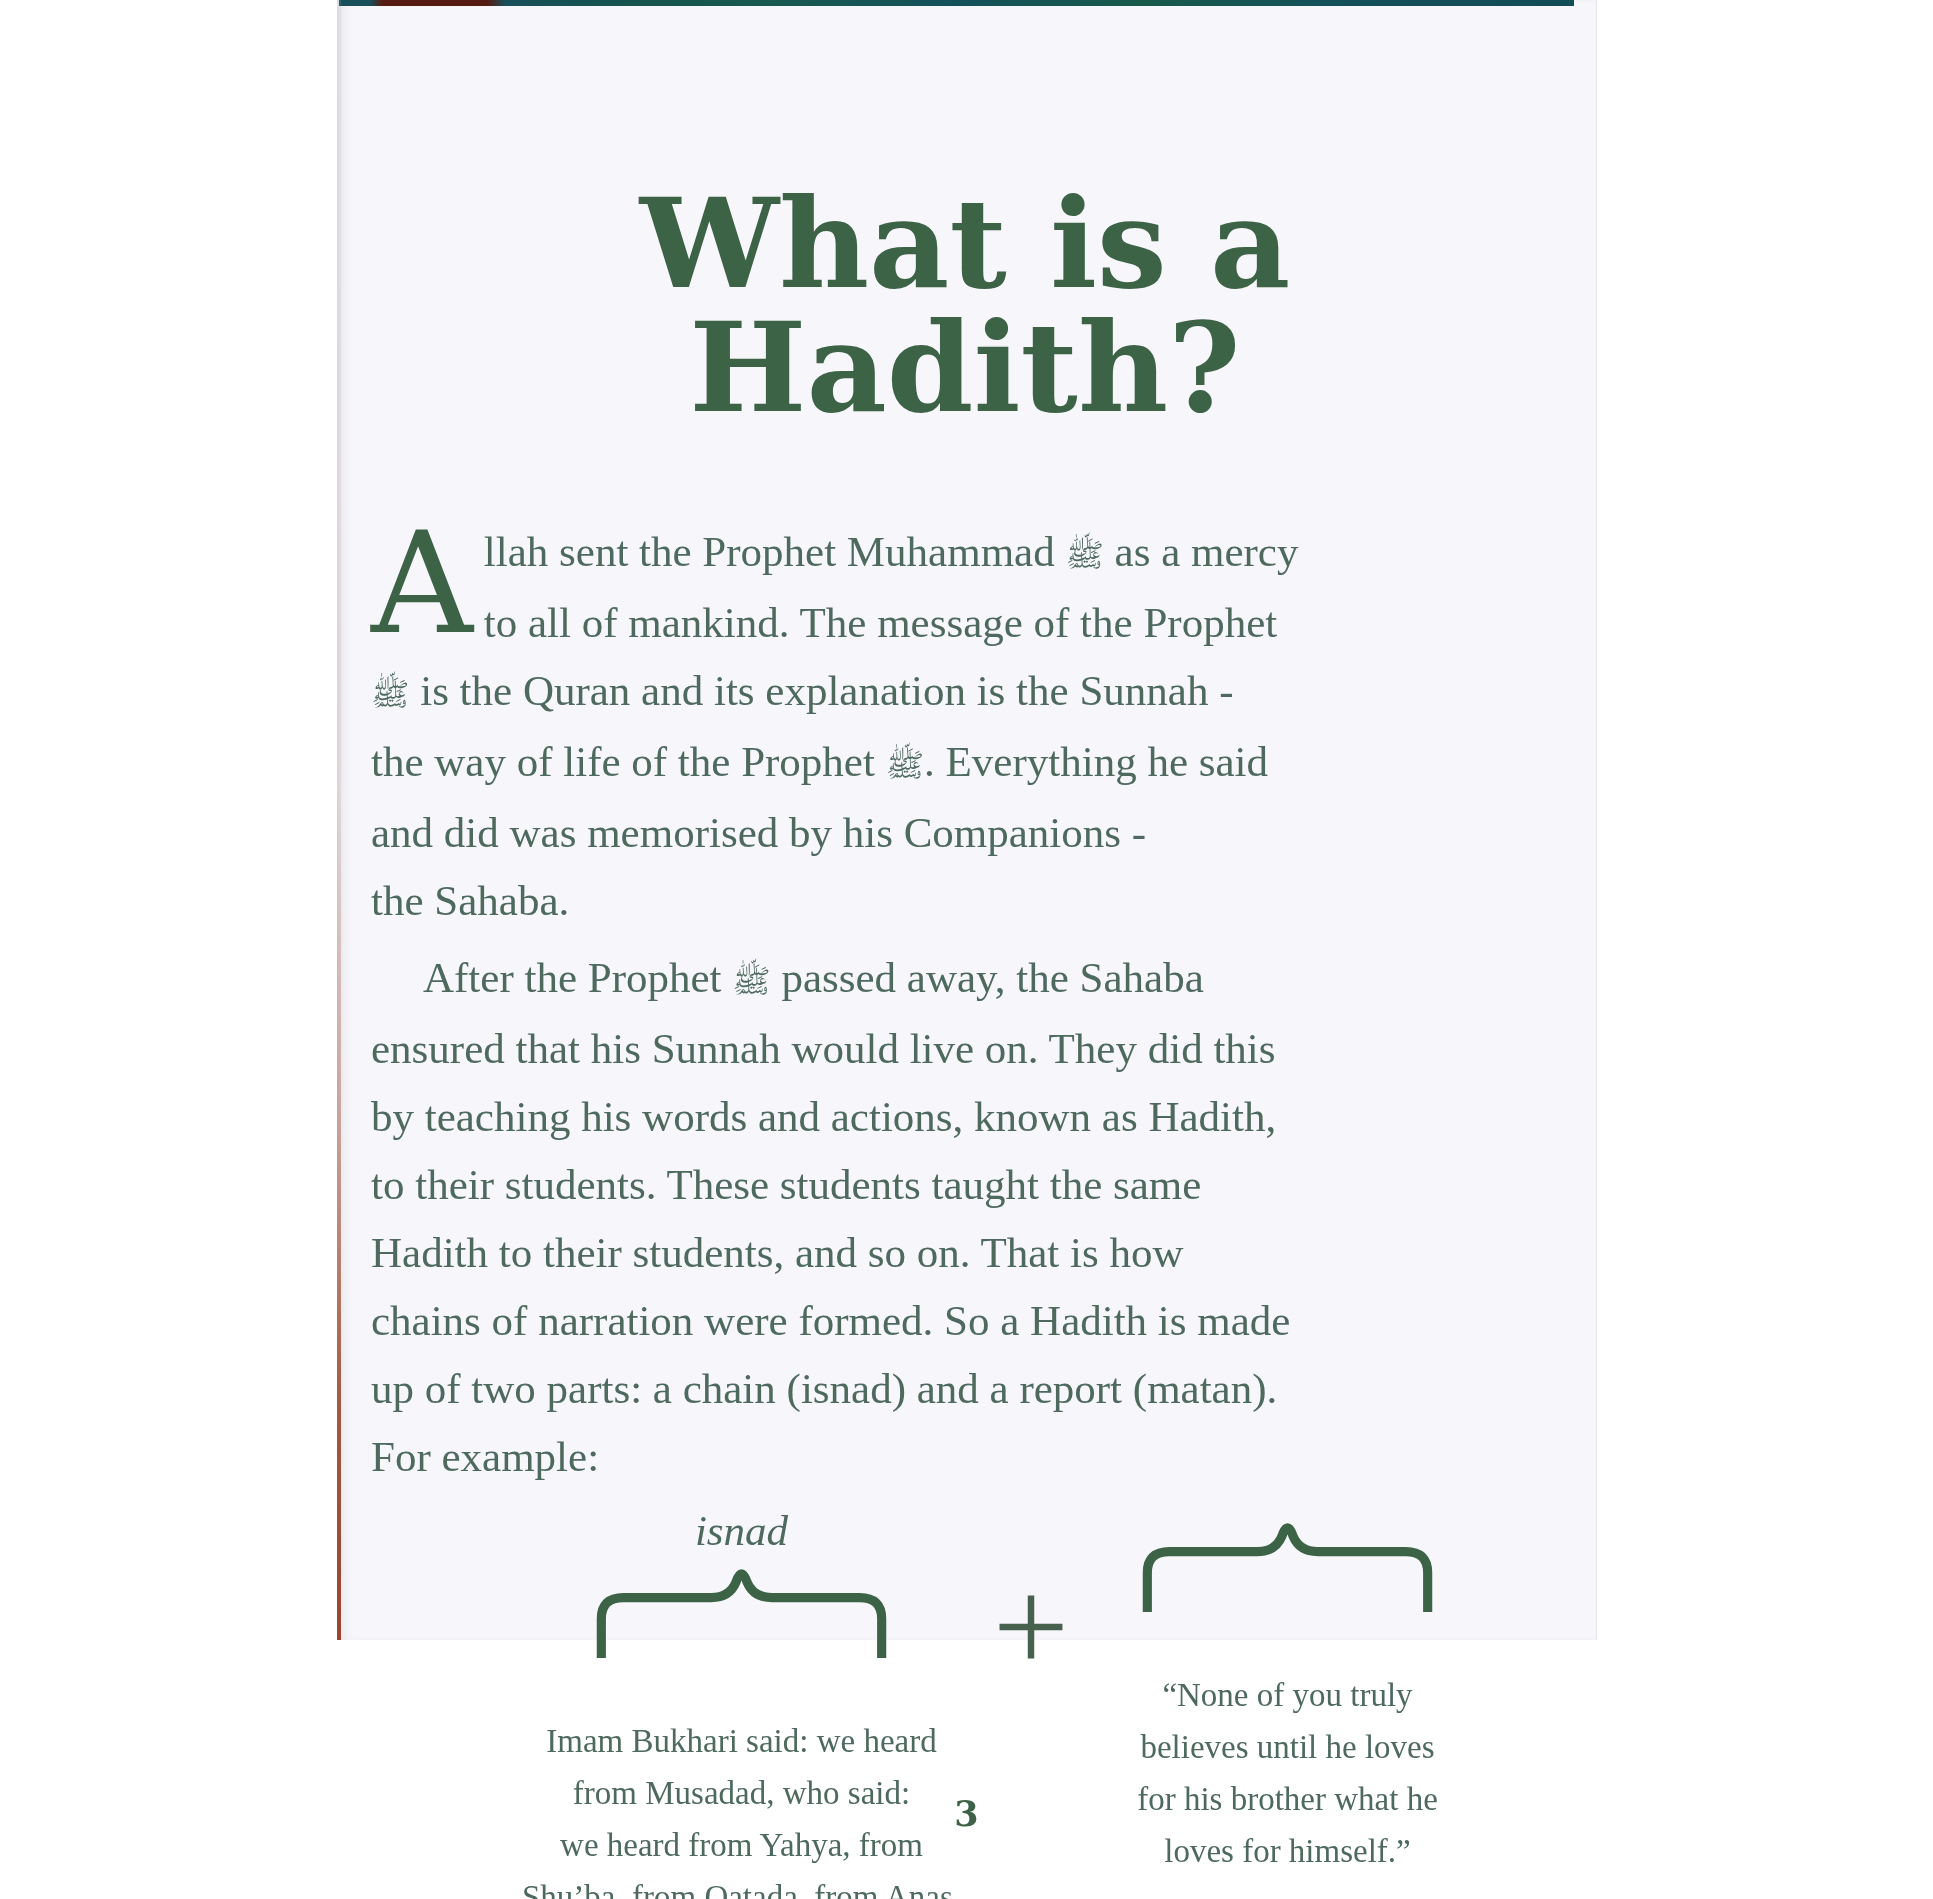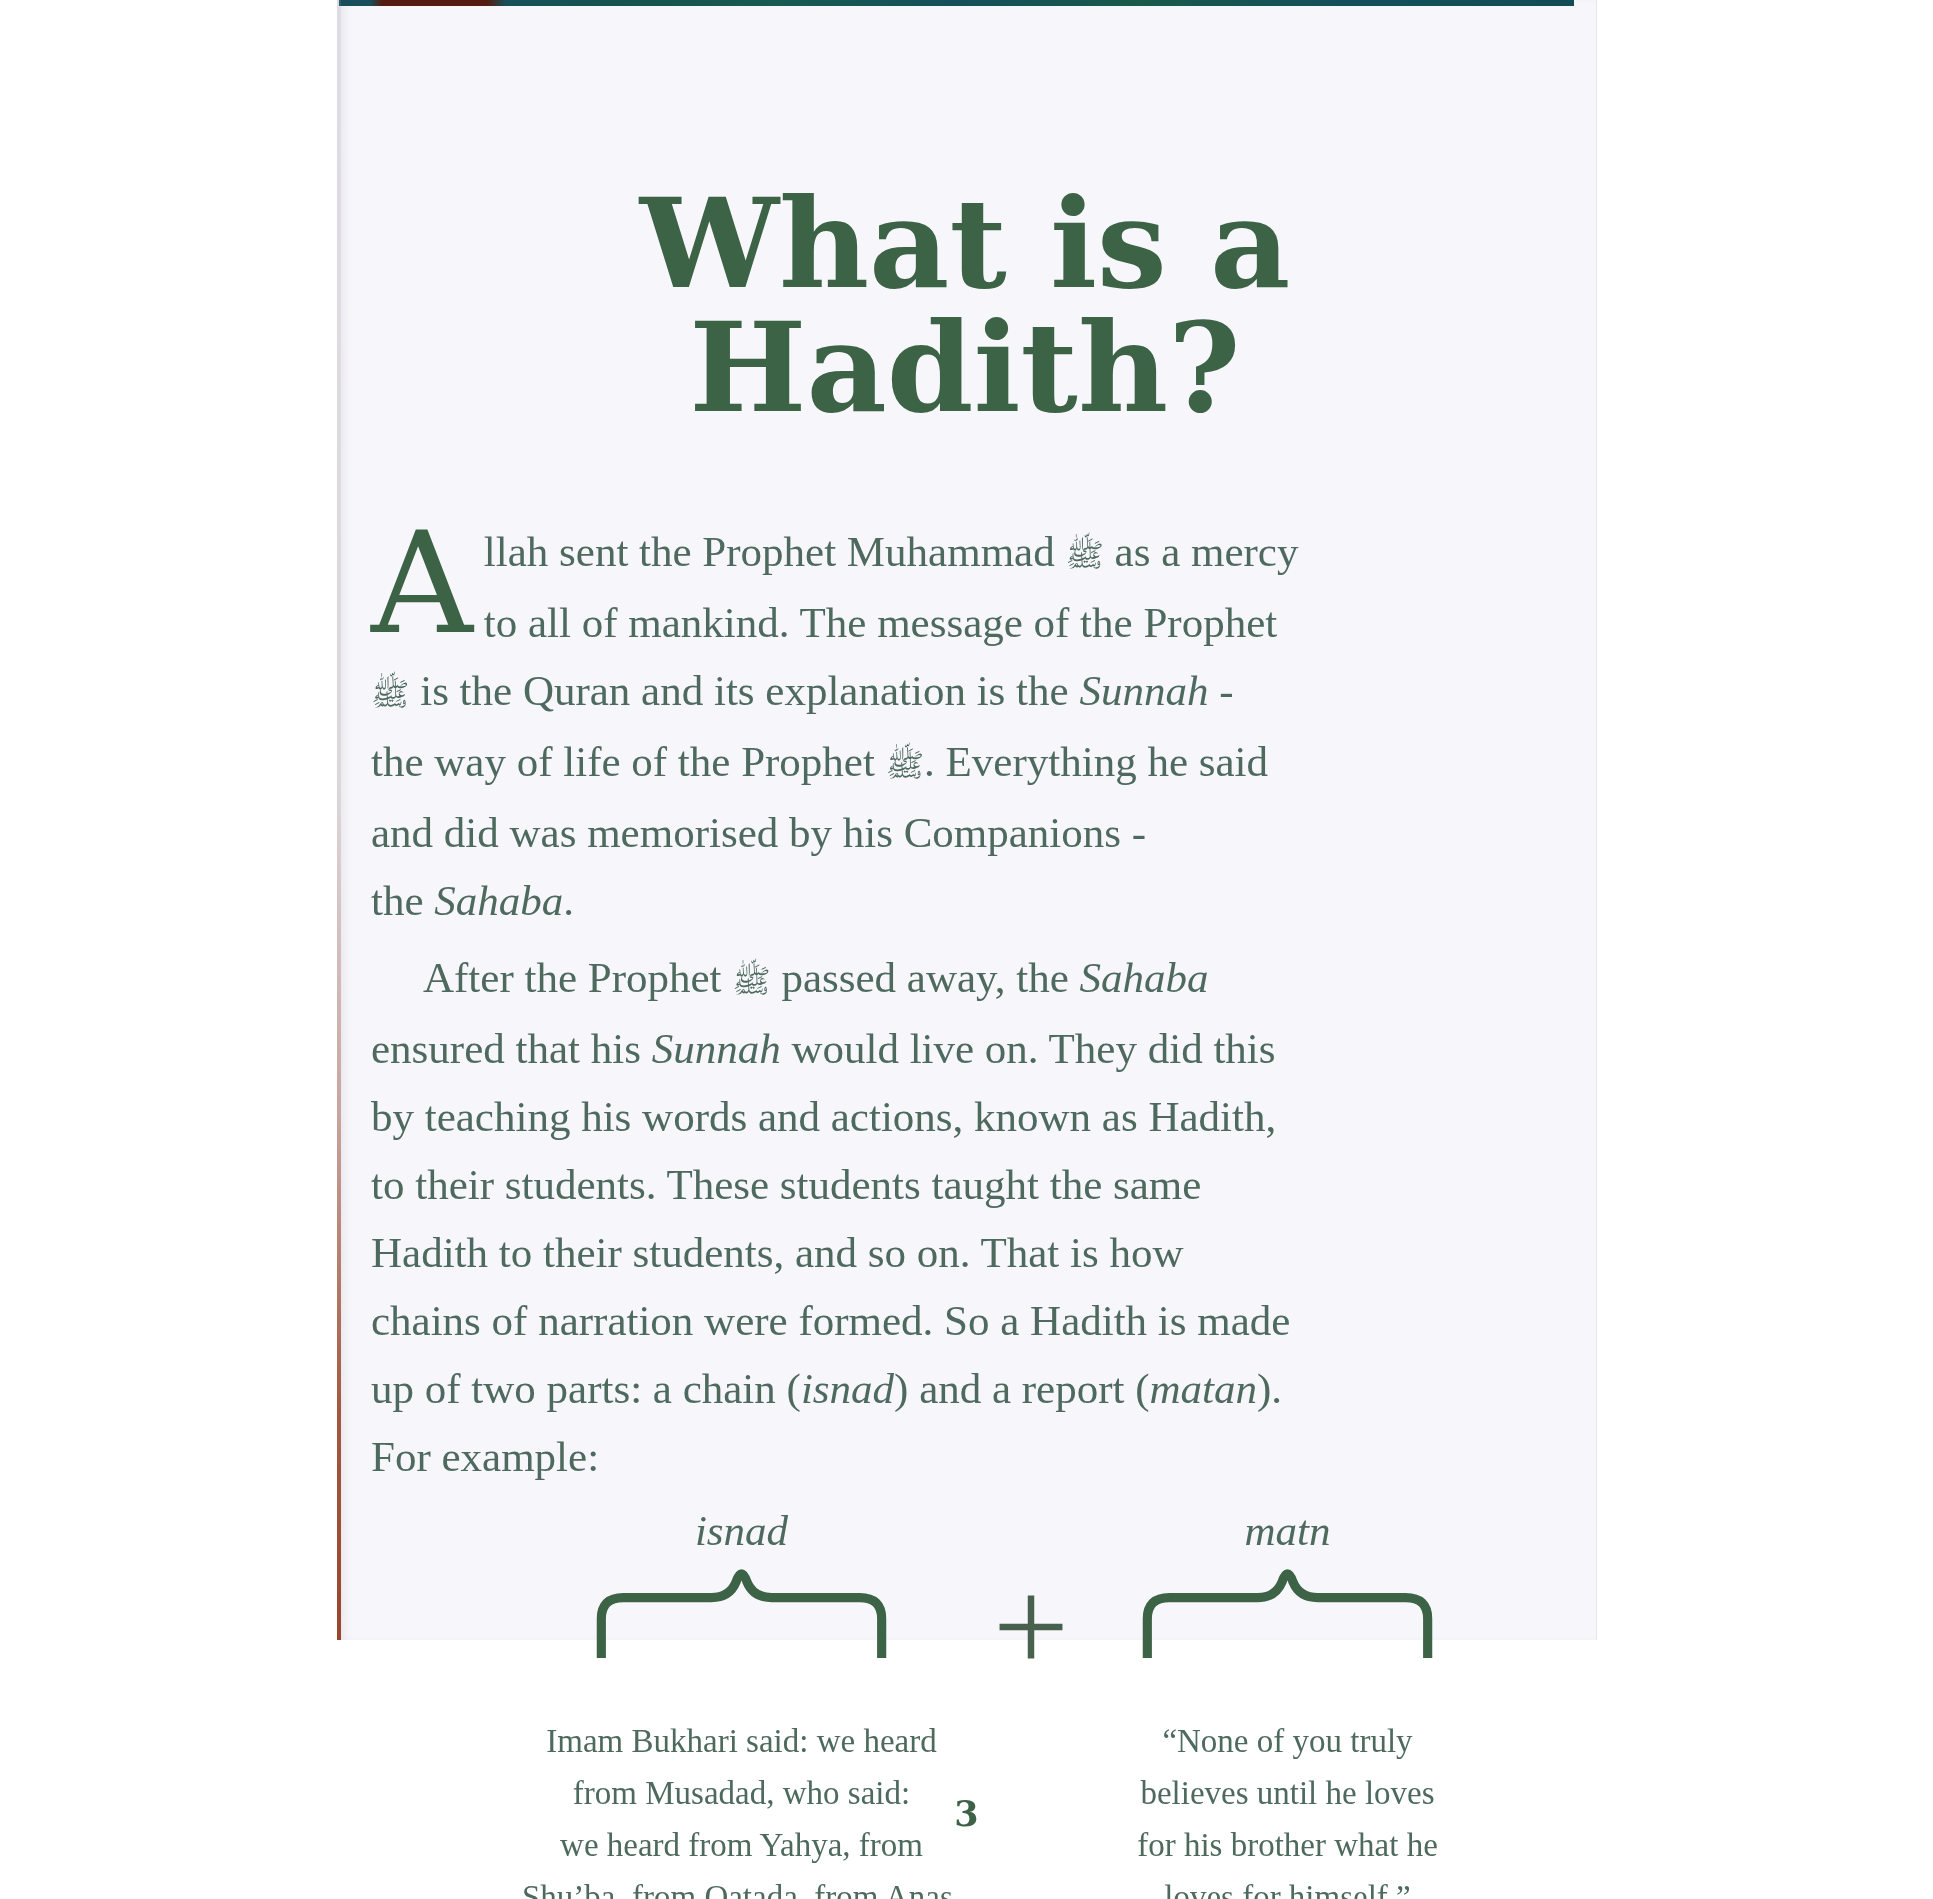--- a/index.html
+++ b/index.html
@@ -32,21 +32,21 @@
     font:bold 124px/1 "DejaVu Serif",serif;color:#3d6347;letter-spacing:0;
   }
   .body-text{margin-top:88px;font:43px/68px "Liberation Serif",serif;color:#4e6a5e;}
   .para{margin:0;}
   .para + .para{margin-top:9.3px;}
   .para.indent{text-indent:52px;}
   .dropcap{
     float:left;font-family:"DejaVu Serif",serif;font-size:141px;line-height:.8;
     color:#3d6347;margin:9.3px 11px 0 0;
   }
-  .it{font-style:italic;}
+  .it{}
   .pbuh{font-family:"DejaVu Sans",sans-serif;font-size:.74em;}
   .diagram{position:relative;margin-top:16.7px;height:464px;}
   .dcol{position:absolute;top:0;text-align:center;}
   .col-isnad{left:111px;width:519px;}
   .col-matn{left:694px;width:445px;}
   .dlabel{font:italic 43px/46px "Liberation Serif",serif;color:#4e6a5e;}
   .bracket{display:block;margin:15px auto 0;}
   .dcaption{margin-top:54px;font:33px/52px "Liberation Serif",serif;color:#4e6a5e;}
   .plus-sign{position:absolute;left:623px;top:82px;width:74px;height:74px;}
   .page-number{
@@ -76,21 +76,20 @@
           <path d="M 8 97 L 8 54 Q 8 31 32 31 L 128 31 Q 148 31 155 14 Q 158 5 161 5 Q 164 5 167 14 Q 174 31 194 31 L 290 31 Q 314 31 314 54 L 314 97" fill="none" stroke="#3d6347" stroke-width="10" stroke-linejoin="round"></path>
         </svg>
         <div class="dcaption">Imam Bukhari said: we heard<br>from Musadad, who said:<br>we heard from Yahya, from<br>Shu’ba, from Qatada, from Anas,<br>from the Prophet :</div>
       </div>
 
       <svg class="plus-sign" viewBox="0 0 80 80">
         <path d="M 40 6 L 40 74 M 6 40 L 74 40" fill="none" stroke="#48614f" stroke-width="7"></path>
       </svg>
 
       <div class="dcol col-matn">
-        <div class="dlabel">matn</div>
         <svg class="bracket" width="295" height="92" viewBox="0 0 322 100">
           <path d="M 8 97 L 8 54 Q 8 31 32 31 L 128 31 Q 148 31 155 14 Q 158 5 161 5 Q 164 5 167 14 Q 174 31 194 31 L 290 31 Q 314 31 314 54 L 314 97" fill="none" stroke="#3d6347" stroke-width="10" stroke-linejoin="round"></path>
         </svg>
         <div class="dcaption">“None of you truly<br>believes until he loves<br>for his brother what he<br>loves for himself.”</div>
       </div>
     </div>
   </div>
 
   <div class="page-number">3</div>
 </div>

